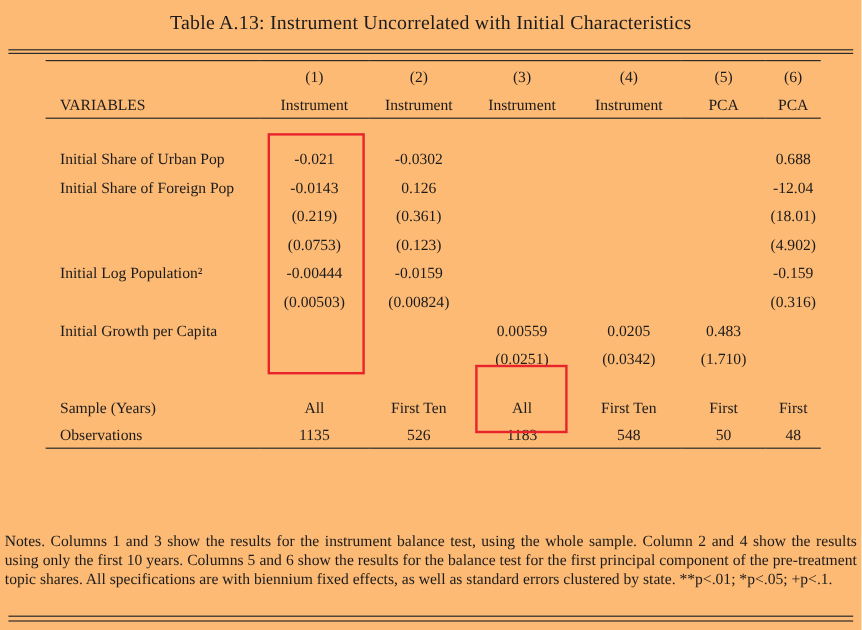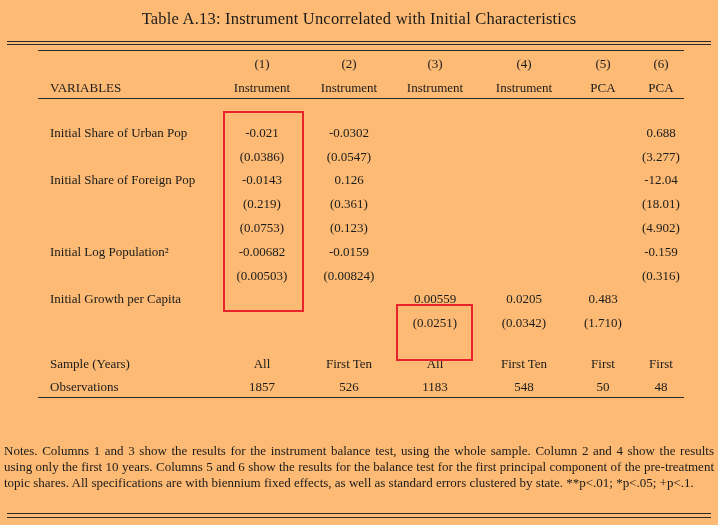--- a/index.html
+++ b/index.html
@@ -85,29 +85,20 @@
 
       <tr class="r">
         <td class="lbl">Initial Share of Urban Pop</td>
         <td>-0.021</td>
         <td>-0.0302</td>
         <td></td>
         <td></td>
         <td></td>
         <td>0.688</td>
       </tr>
-      <tr class="r">
-        <td class="lbl"></td>
-        <td>(0.0386)</td>
-        <td>(0.0547)</td>
-        <td></td>
-        <td></td>
-        <td></td>
-        <td>(3.277)</td>
-      </tr>
 
       <tr class="r">
         <td class="lbl">Initial Share of Foreign Pop</td>
         <td>-0.0143</td>
         <td>0.126</td>
         <td></td>
         <td></td>
         <td></td>
         <td>-12.04</td>
       </tr>
@@ -126,21 +117,21 @@
         <td>(0.0753)</td>
         <td>(0.123)</td>
         <td></td>
         <td></td>
         <td></td>
         <td>(4.902)</td>
       </tr>
 
       <tr class="r">
         <td class="lbl">Initial Log Population²</td>
-        <td>-0.00682</td>
+        <td>-0.00444</td>
         <td>-0.0159</td>
         <td></td>
         <td></td>
         <td></td>
         <td>-0.159</td>
       </tr>
       <tr class="r">
         <td class="lbl"></td>
         <td>(0.00503)</td>
         <td>(0.00824)</td>
@@ -177,21 +168,21 @@
         <td class="lbl">Sample (Years)</td>
         <td>All</td>
         <td>First Ten</td>
         <td>All</td>
         <td>First Ten</td>
         <td>First</td>
         <td>First</td>
       </tr>
       <tr class="obs">
         <td class="lbl">Observations</td>
-        <td>1857</td>
+        <td>1135</td>
         <td>526</td>
         <td>1183</td>
         <td>548</td>
         <td>50</td>
         <td>48</td>
       </tr>
     </tbody>
   </table>
 
   <div class="hl hl1"></div>

